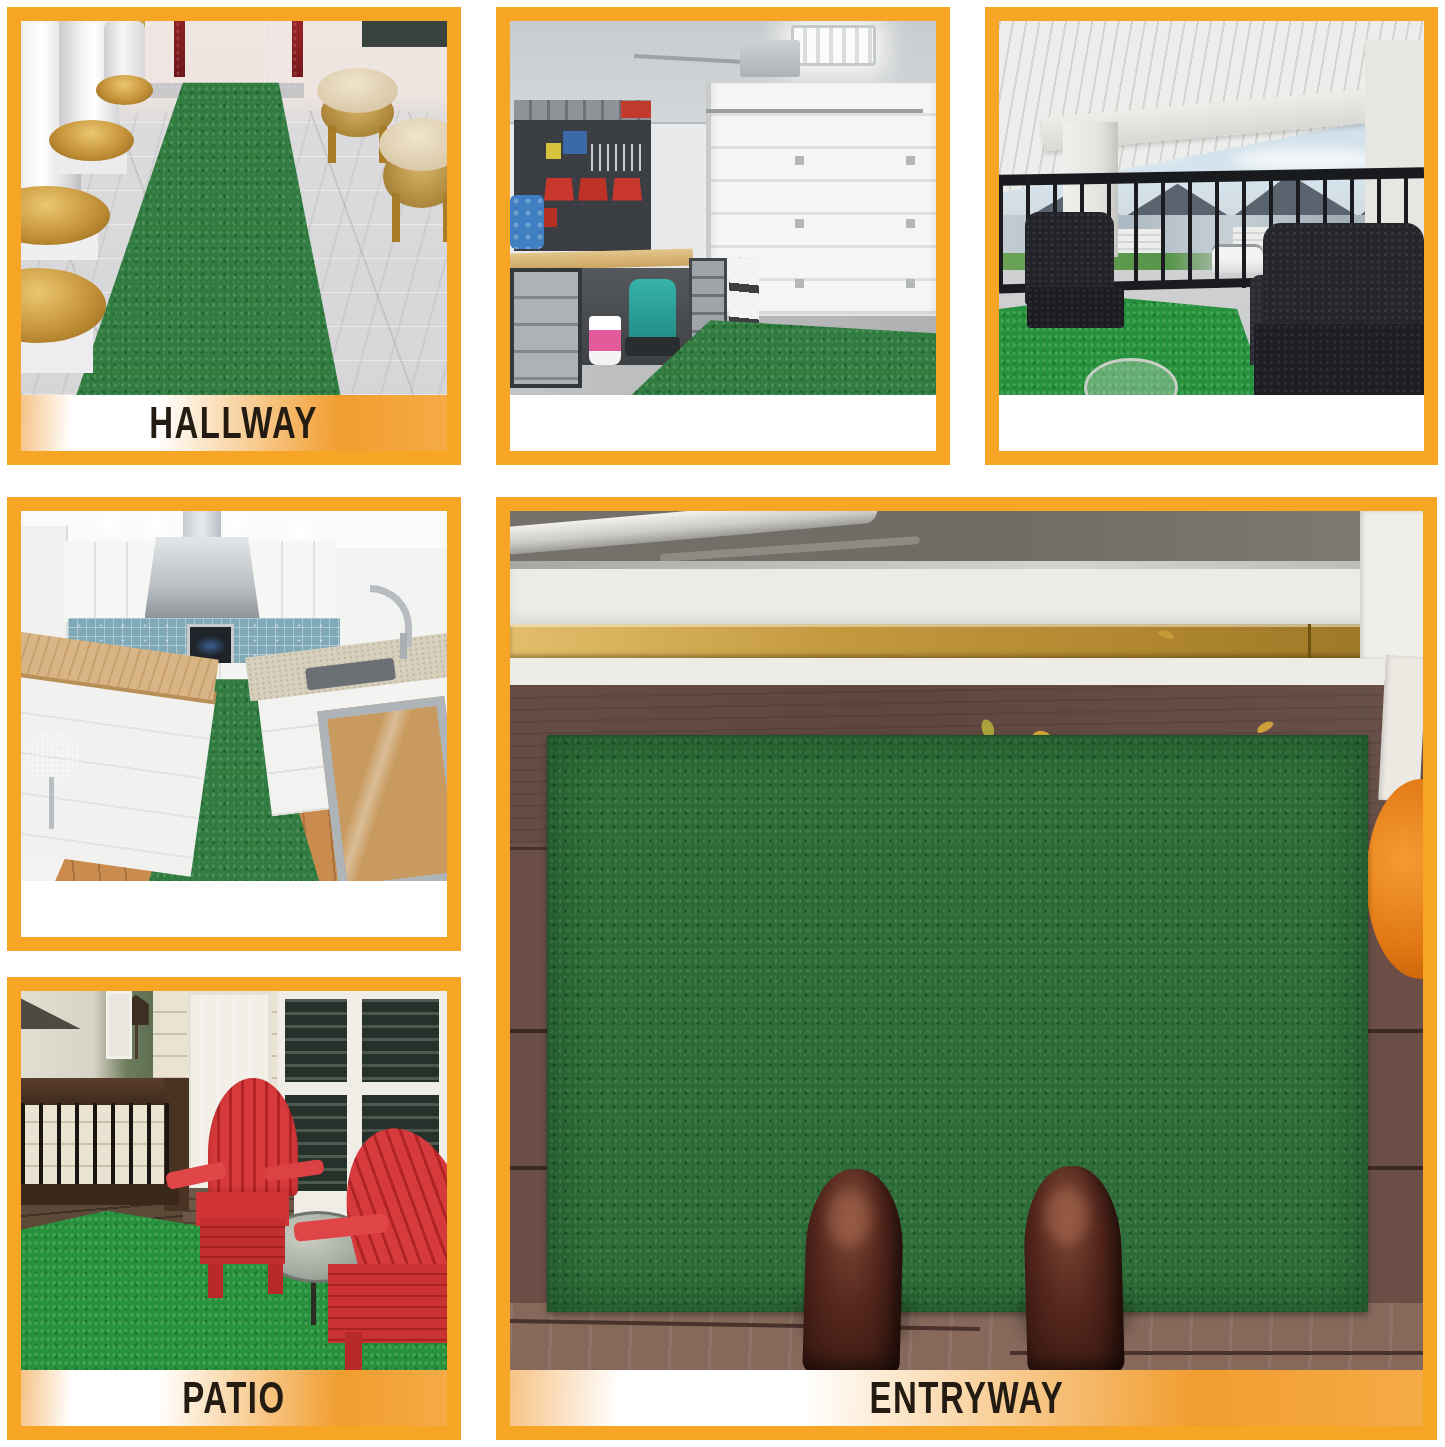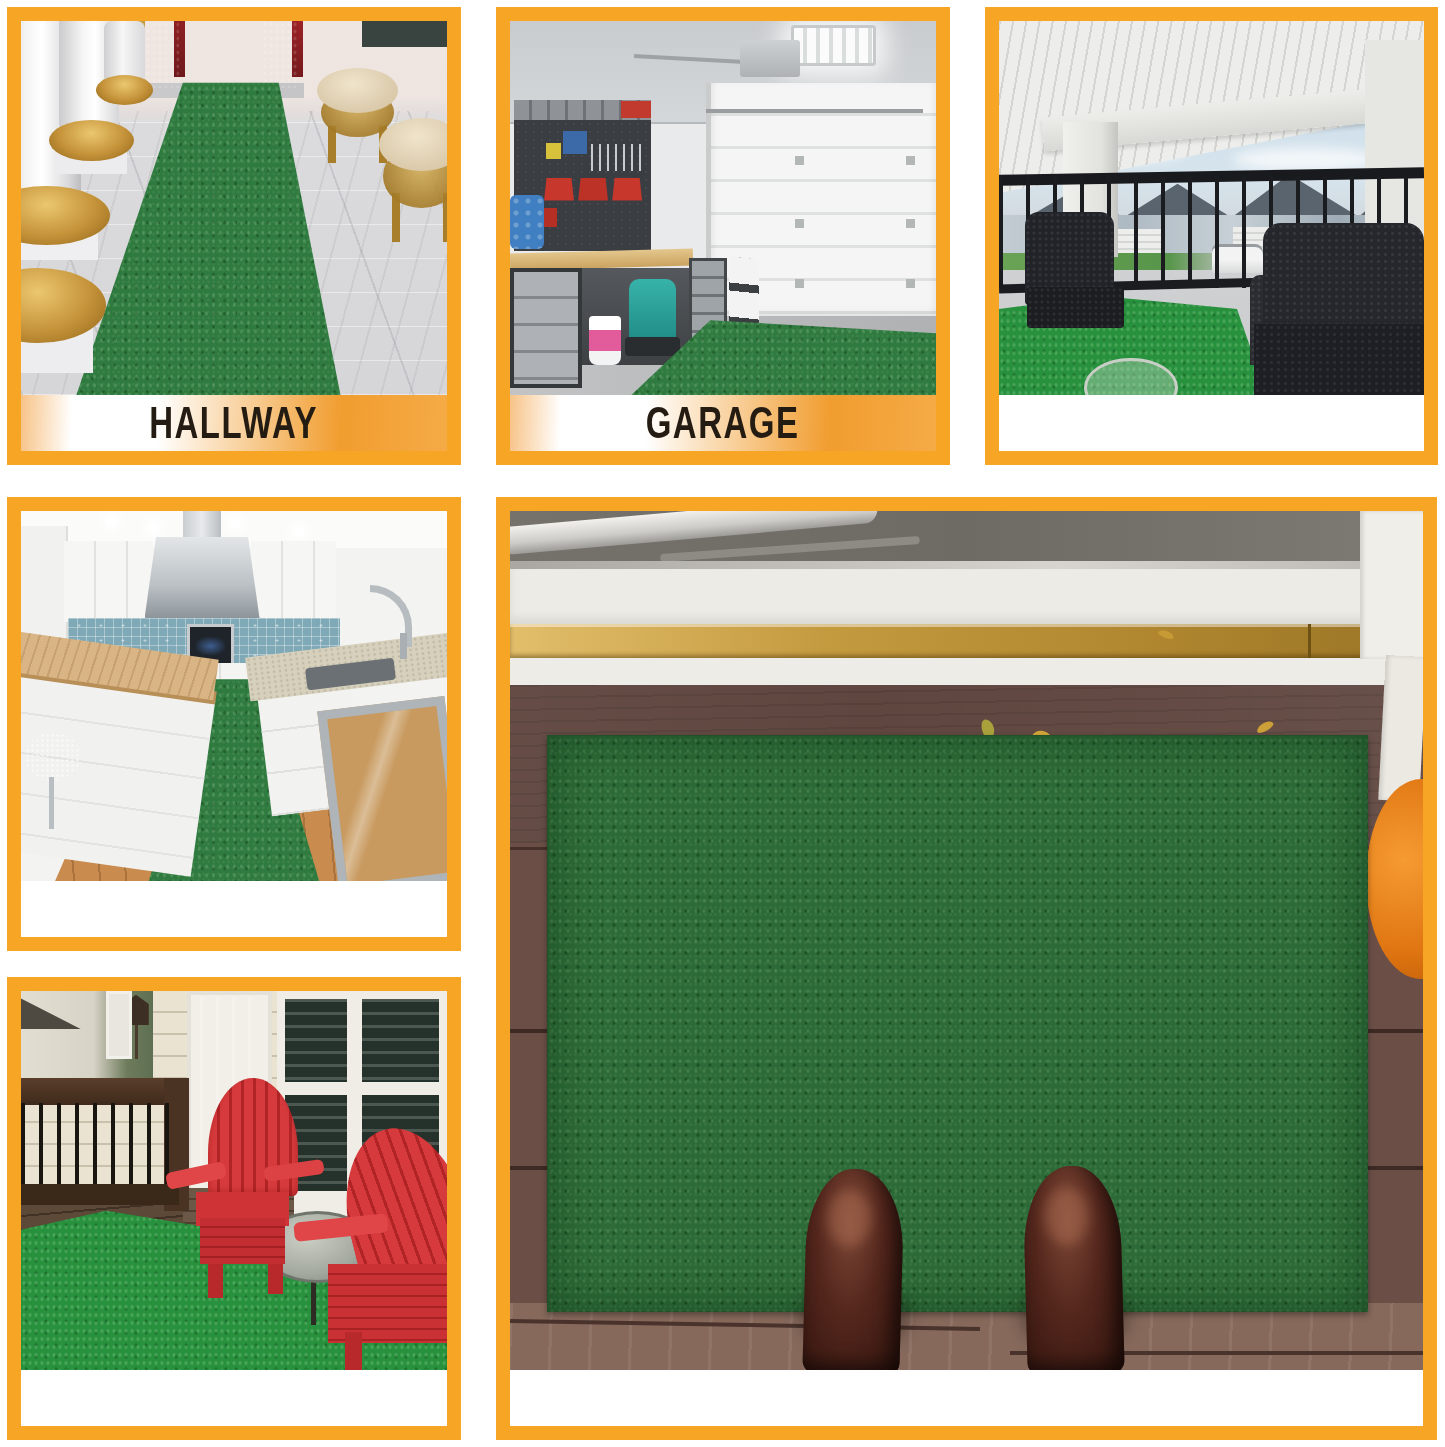--- a/index.html
+++ b/index.html
@@ -375,23 +375,20 @@
       <div id="gr-bench"></div>
       <div id="gr-cab"></div>
       <div id="gr-under"></div>
       <div id="gr-vac"></div>
       <div id="gr-vac-base"></div>
       <div id="gr-bucket"></div>
       <div id="gr-drawers"></div>
       <div id="gr-stool"></div>
       <div id="gr-mat" class="turf"></div>
     </div>
-    <div class="label-strip">
-      <span class="label-text">GARAGE</span>
-    </div>
   </section>
 
   <section class="panel" id="p-balcony">
     <div class="photo" id="ph-balcony">
       <div id="bc-cloud1"></div>
       <div id="bc-cloud2"></div>
       <div id="bc-roof1" class="bc-roof"></div>
       <div id="bc-roof2" class="bc-roof"></div>
       <div id="bc-roof3" class="bc-roof"></div>
       <div id="bc-roof4" class="bc-roof"></div>
@@ -478,20 +475,23 @@
       <div id="pt-ch1-leg2"></div>
       <div id="pt-ch1-back"></div>
       <div id="pt-ch1-seat"></div>
       <div id="pt-ch1-apron"></div>
       <div id="pt-ch1-arm-l"></div>
       <div id="pt-ch1-arm-r"></div>
       <div id="pt-ch2-back"></div>
       <div id="pt-ch2-seat"></div>
       <div id="pt-ch2-arm"></div>
       <div id="pt-ch2-leg"></div>
+    </div>
+    <div class="label-strip">
+      <span class="label-text">PATIO</span>
     </div>
   </section>
 
   <section class="panel" id="p-entry">
     <div class="photo" id="ph-entry">
       <div id="en-glass"></div>
       <div id="en-pipe"></div>
       <div id="en-pipe2"></div>
       <div id="en-glass-line"></div>
       <div id="en-sill"></div>
@@ -520,15 +520,18 @@
       <div id="en-mat" class="turf-dark"></div>
       <div id="en-bsh-l" class="en-bootshadow"></div>
       <div id="en-bsh-r" class="en-bootshadow"></div>
       <div id="en-boot-l" class="en-boot">
           <div class="en-boot-shine"></div>
         </div>
       <div id="en-boot-r" class="en-boot">
           <div class="en-boot-shine"></div>
         </div>
     </div>
+    <div class="label-strip">
+      <span class="label-text">ENTRYWAY</span>
+    </div>
   </section>
 
 </div>
 
 </body></html>

